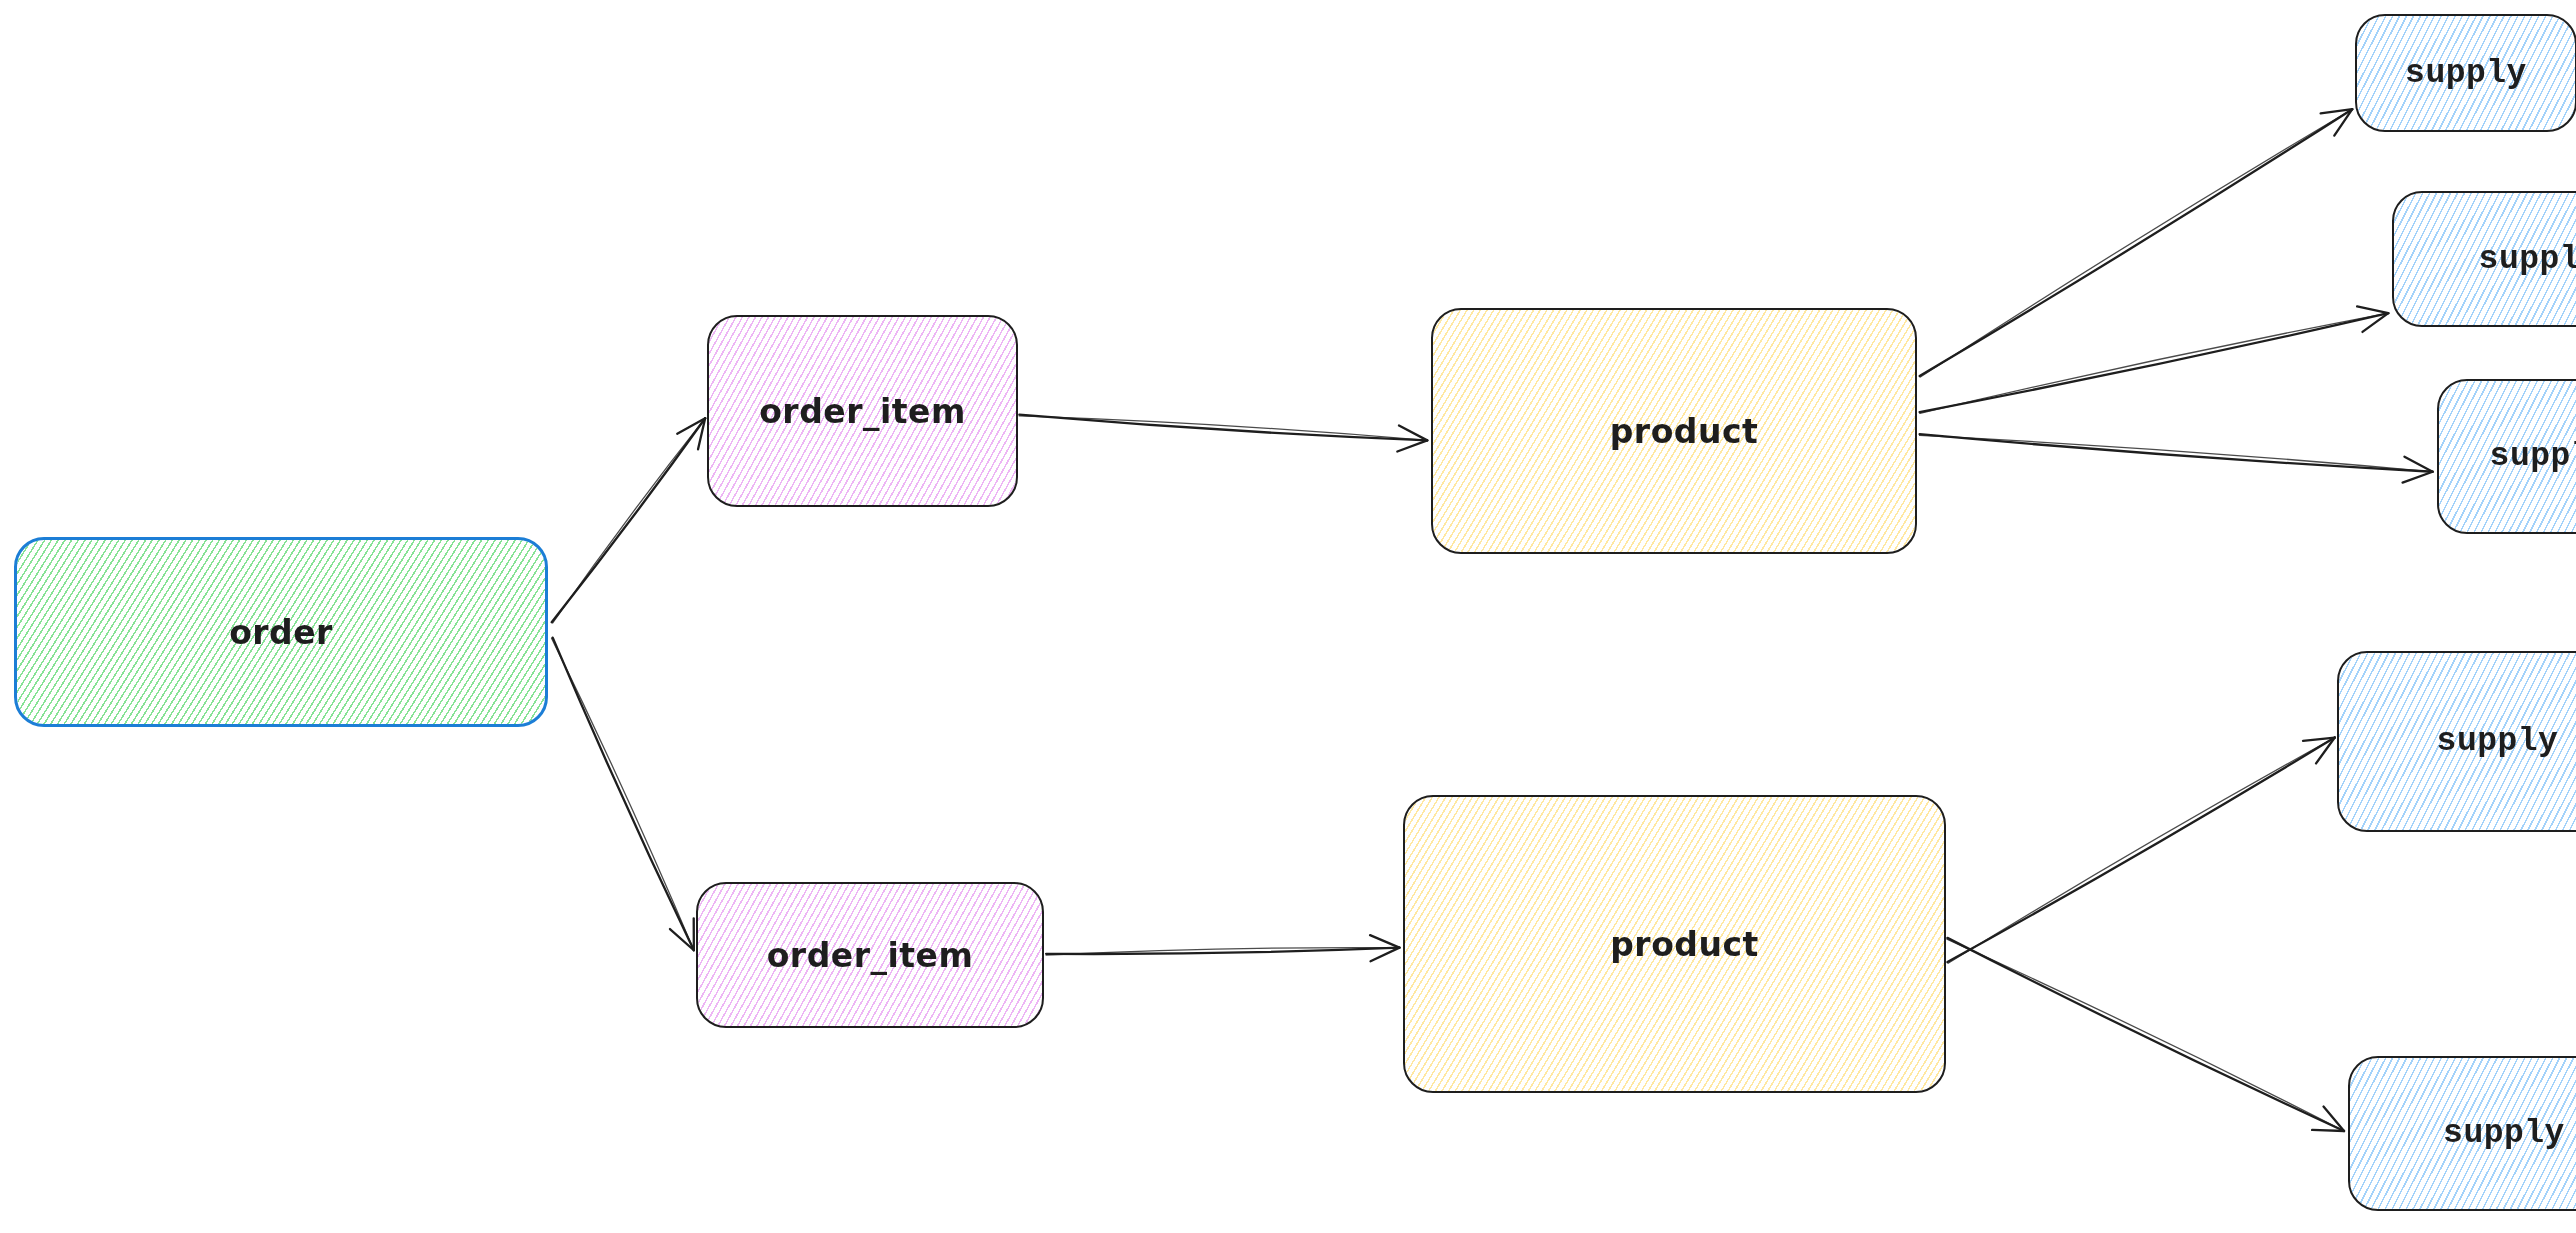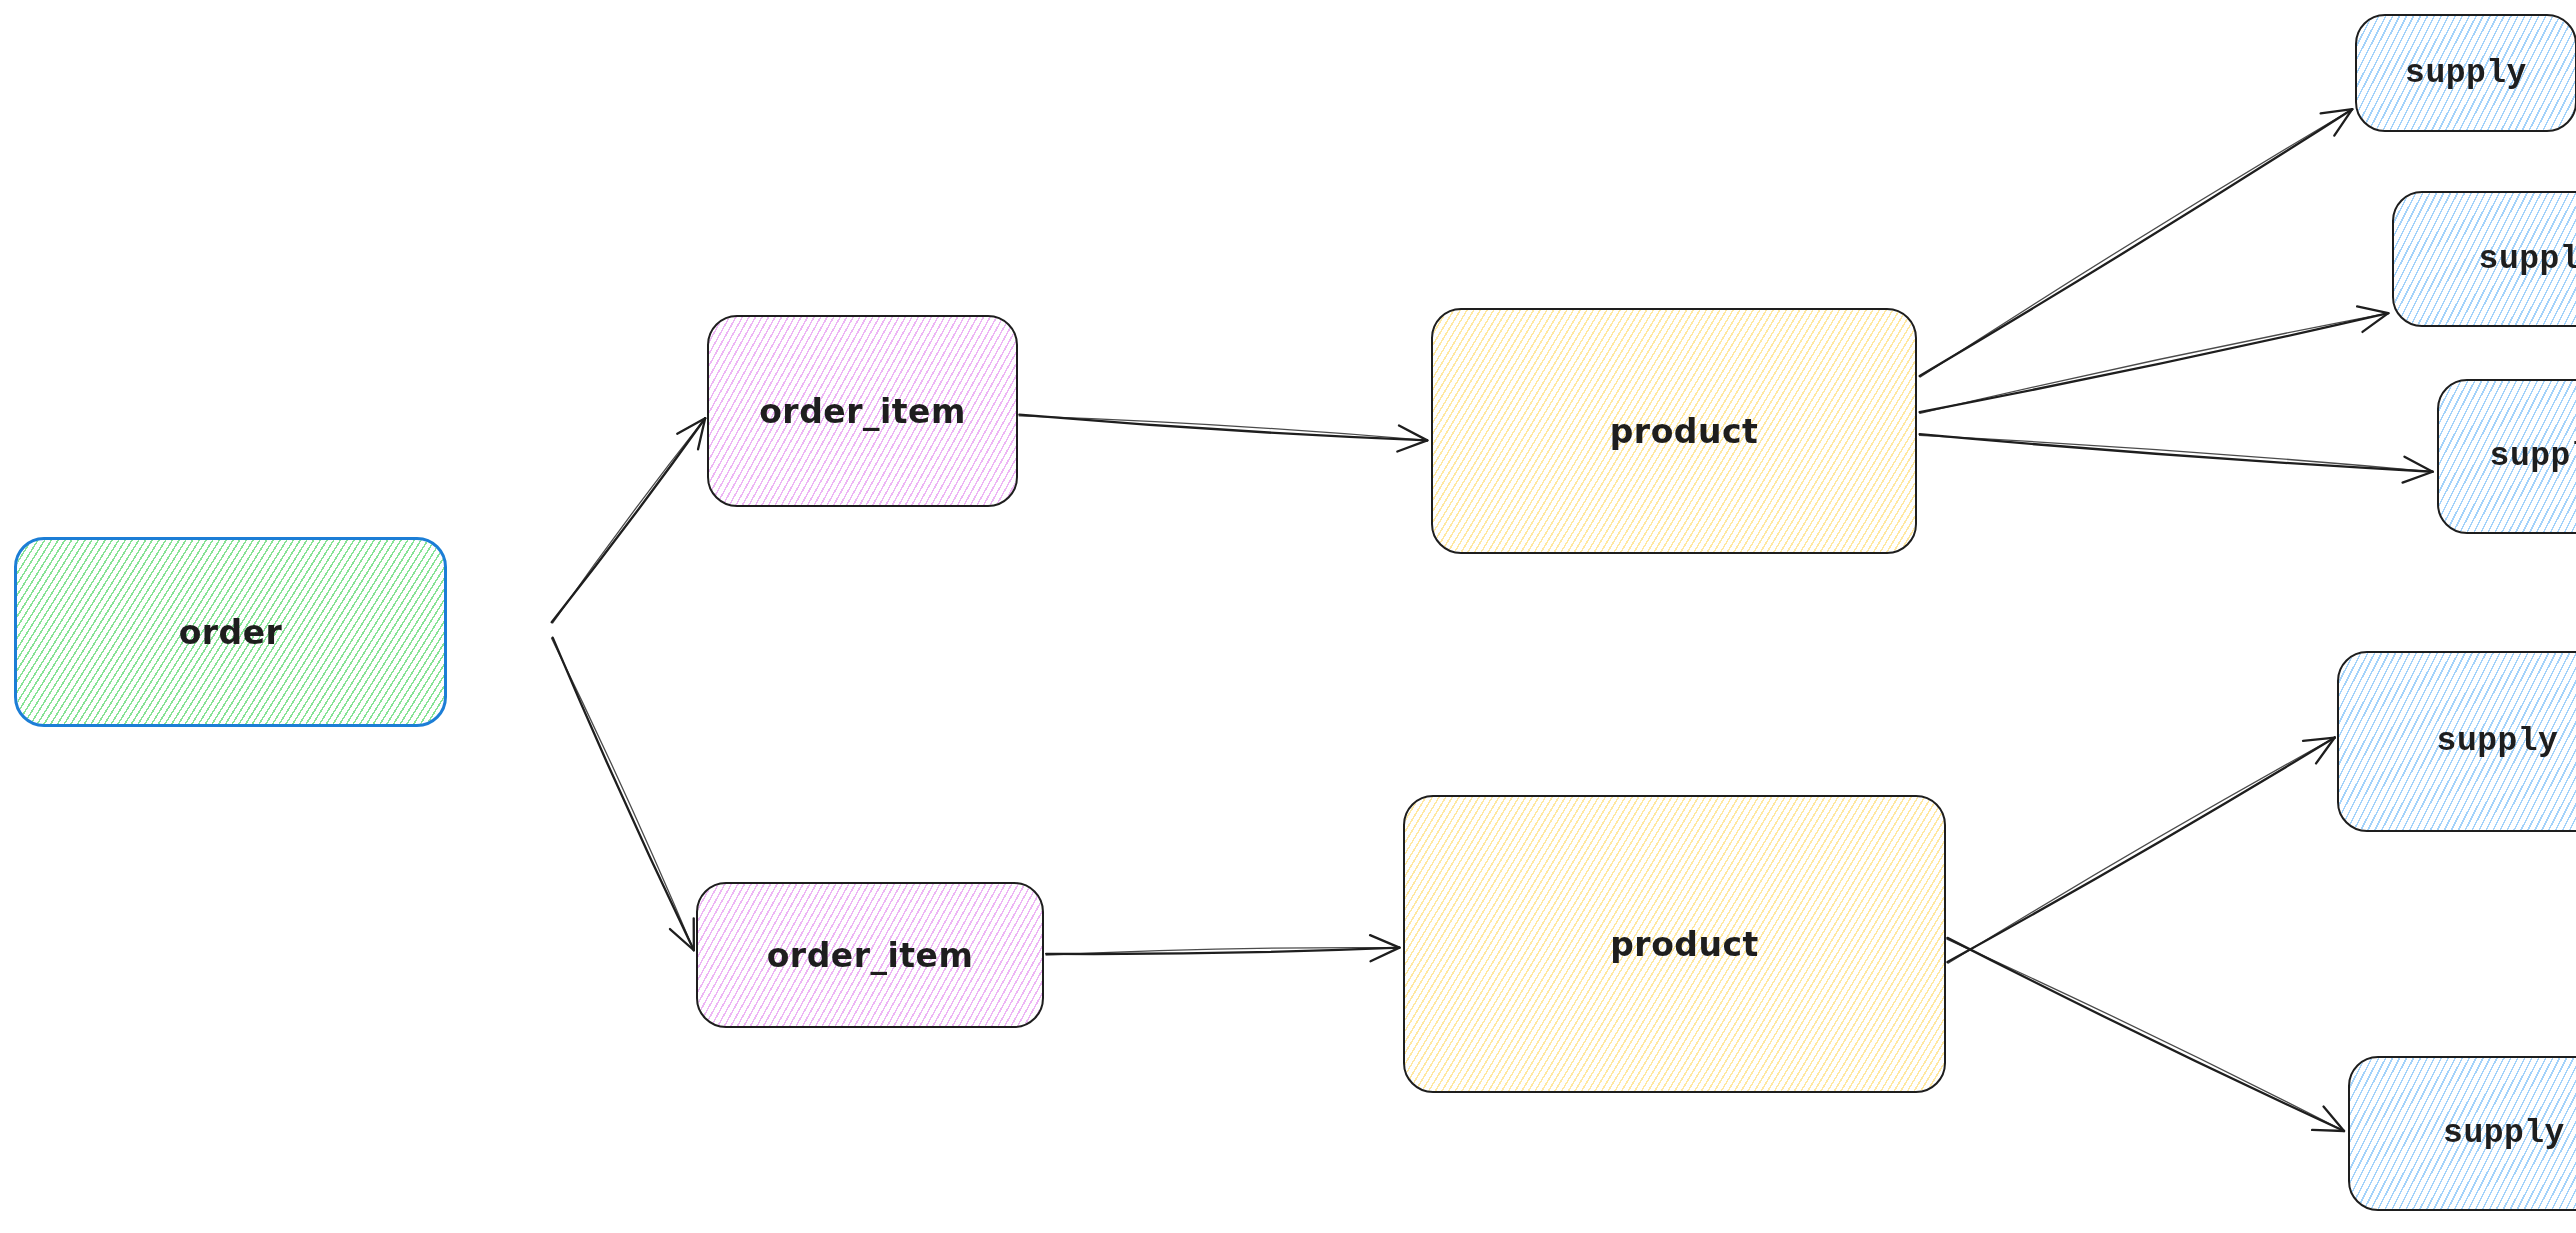--- a/index.html
+++ b/index.html
@@ -120,21 +120,21 @@
         <path d="M 4532 1432 L 4495.705279787954 1482.2662240946074" fill="none" stroke="#1e1e1e" stroke-width="4.5" stroke-linecap="round"></path>
         <path d="M 4532 1432 L 4470.3442255451855 1438.5242222813918" fill="none" stroke="#1e1e1e" stroke-width="4.5" stroke-linecap="round"></path>
       </g>
       <g>
         <path d="M 3780 1821 Q 4161.059364031012 2016.5914391896567 4550 2196" fill="none" stroke="#1e1e1e" stroke-width="4.5" stroke-linecap="round"></path>
         <path d="M 3778.905378897503 1823.2476219971268 Q 4168.940635968988 2000.4085608103433 4550 2196" fill="none" stroke="#1e1e1e" stroke-width="2.5" stroke-linecap="round" stroke-opacity="0.8"></path>
         <path d="M 4550 2196 L 4488.034174790305 2193.9417225450525" fill="none" stroke="#1e1e1e" stroke-width="4.5" stroke-linecap="round"></path>
         <path d="M 4550 2196 L 4510.172797345766 2148.4837508978394" fill="none" stroke="#1e1e1e" stroke-width="4.5" stroke-linecap="round"></path>
       </g>
     </svg>
-<div class="node scheme-green" style="left: 14px; top: 537px; width: 433px; height: 190px;">
+<div class="node scheme-green" style="left: 14px; top: 537px; width: 534px; height: 190px;">
       <span class="label">order</span>
     </div>
     <div class="node scheme-violet" style="left: 707px; top: 315px; width: 311px; height: 192px;">
       <span class="label">order_item</span>
     </div>
     <div class="node scheme-violet" style="left: 696px; top: 882px; width: 348px; height: 146px;">
       <span class="label">order_item</span>
     </div>
     <div class="node scheme-yellow" style="left: 1431px; top: 308px; width: 486px; height: 246px;">
       <span class="label">product</span>

